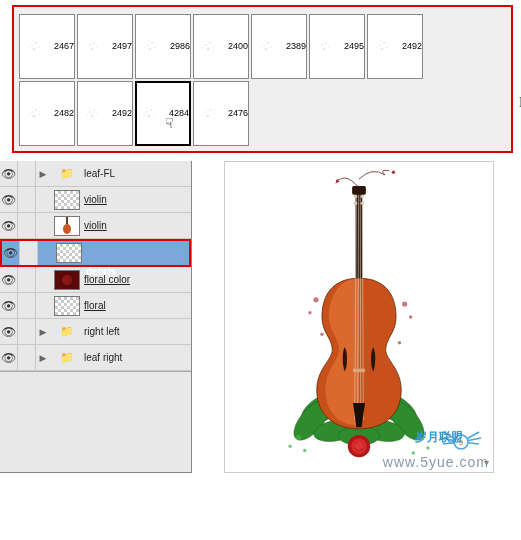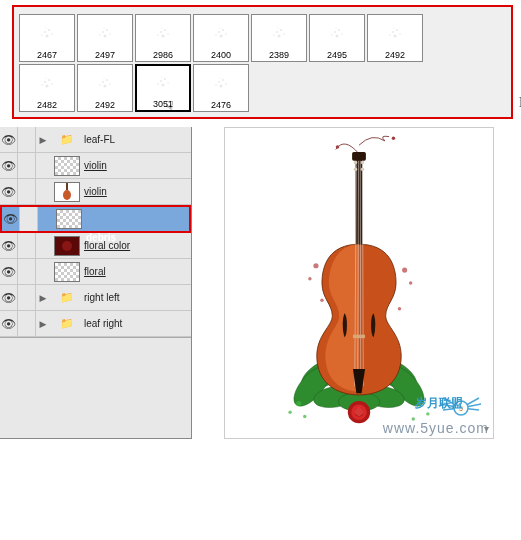--- a/index.html
+++ b/index.html
@@ -1,20 +1,20 @@
 <!DOCTYPE html>
 <html><head>
 <meta charset="utf-8">
 <style>
 * { box-sizing: border-box; margin: 0; padding: 0; }
 body { font-family: Tahoma, sans-serif; font-size: 10px; background: #fff; width: 521px; }
 
 .brush-panel { border: 2px solid #d00; margin: 5px 8px 8px 12px; padding: 6px 4px 4px 4px; background: #efefef; position: relative; }
 .brush-grid { display: flex; flex-wrap: wrap; gap: 0; }
-.brush-cell { width: 56px; height: 48px; border: 1px solid #888; background: #fff; display: flex; flex-direction: column; align-items: center; justify-content: flex-end; padding-bottom: 1px; position: relative; margin: 1px; }
+.brush-cell { width: 56px; height: 65px; border: 1px solid #888; background: #fff; display: flex; flex-direction: row; align-items: center; justify-content: flex-end; padding-bottom: 1px; position: relative; margin: 1px; }
 .brush-cell.selected { border: 2px solid #000; }
 .brush-thumb { width: 46px; height: 38px; display: flex; align-items: center; justify-content: center; opacity: 0.25; }
 .brush-label { font-size: 9px; color: #000; }
 .cursor-icon { position: absolute; left: 28px; top: 32px; font-size: 14px; color: #000; z-index: 5; }
 .d-letter { position: absolute; right: -18px; top: 88px; font-size: 14px; color: #333; font-family: serif; }
 
 .bottom { display: flex; gap: 32px; padding: 0 0 0 0; }
 
 .layers { width: 192px; border: 1px solid #888; border-top: none; border-left: none; background: #e8e8e8; }
 .layer-row { display: flex; align-items: center; height: 26px; border-bottom: 1px solid #c8c8c8; background: #e8e8e8; }
@@ -187,21 +187,21 @@
             <g fill="#555" opacity="0.5">
               <circle cx="18" cy="16" r="1"></circle>
               <circle cx="22" cy="14" r="1"></circle>
               <circle cx="20" cy="20" r="1.5"></circle>
               <circle cx="15" cy="19" r="0.8"></circle>
               <circle cx="25" cy="18" r="0.8"></circle>
               <circle cx="19" cy="12" r="0.6"></circle>
             </g>
           </svg>
         </div>
-        <div class="brush-label">3051</div>
+        <div class="brush-label">4284</div>
         <span class="cursor-icon">☟</span>
       </div>
       <div class="brush-cell">
         <div class="brush-thumb">
           <svg width="40" height="34">
             <g fill="#555" opacity="0.5">
               <circle cx="18" cy="16" r="1"></circle>
               <circle cx="22" cy="14" r="1"></circle>
               <circle cx="20" cy="20" r="1.5"></circle>
               <circle cx="15" cy="19" r="0.8"></circle>

